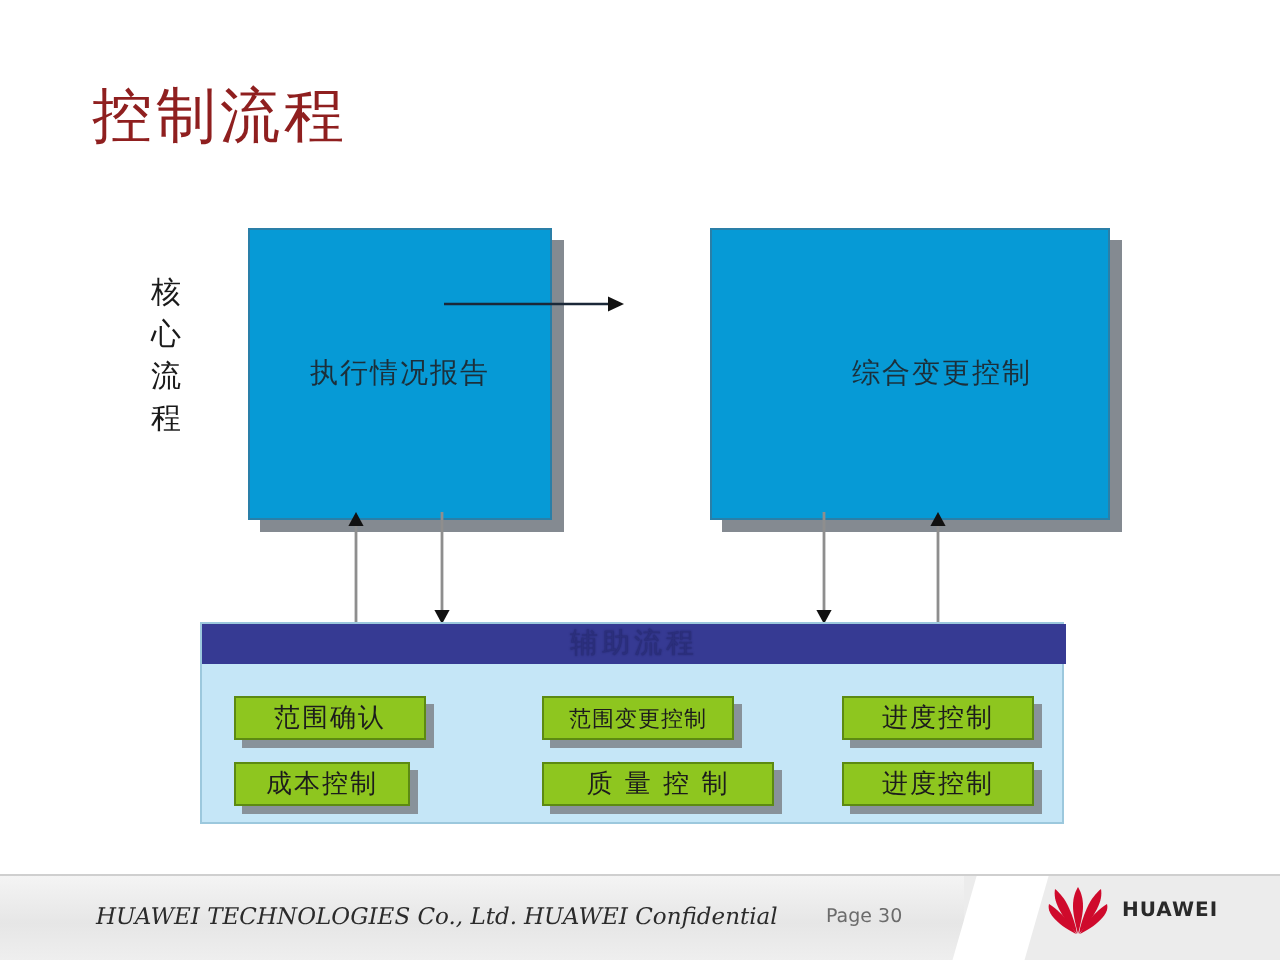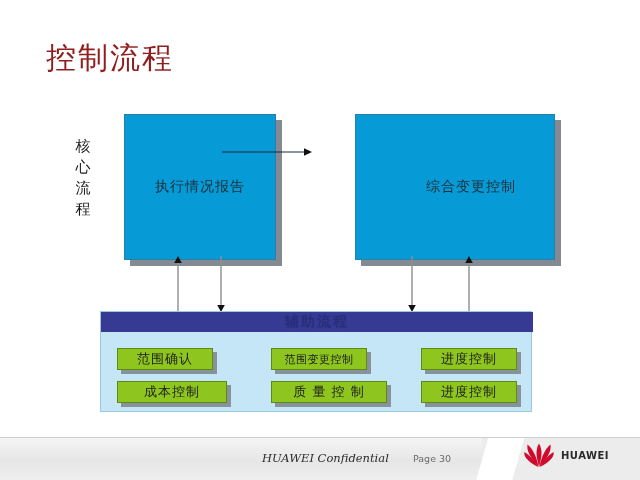--- a/index.html
+++ b/index.html
@@ -252,21 +252,21 @@
 
   <div id="support-panel">
 
     <div id="support-bar">
       <span id="support-bar-label">辅助流程</span>
     </div>
 
     <div class="green-tile" style="left:16px;  top:36px; width:96px; height:22px;">
       <span class="tile-label">范围确认</span>
     </div>
-    <div class="green-tile" style="left:16px;  top:69px; width:110px; height:22px;">
+    <div class="green-tile" style="left:16px;  top:69px; width:88px; height:22px;">
       <span class="tile-label">成本控制</span>
     </div>
 
     <div class="green-tile wide" style="left:170px; top:36px; width:96px; height:22px;">
       <span class="tile-label">范围变更控制</span>
     </div>
     <div class="green-tile" style="left:170px; top:69px; width:116px; height:22px;">
       <span class="tile-label">质 量 控 制</span>
     </div>
 
@@ -274,20 +274,21 @@
       <span class="tile-label">进度控制</span>
     </div>
     <div class="green-tile" style="left:320px; top:69px; width:96px; height:22px;">
       <span class="tile-label">进度控制</span>
     </div>
   </div>
 
   <div id="footer">
     <div id="footer-gradient"></div>
     <div id="footer-diagonal"></div>
+    <div class="footer-text" id="footer-company">HUAWEI TECHNOLOGIES Co., Ltd.</div>
     <div class="footer-text" id="footer-confidential">HUAWEI Confidential</div>
     <div id="footer-page">Page  30</div>
   </div>
 
   <div id="huawei-logo">
     <svg width="30" height="26" viewBox="0 0 60 52">
       <g fill="#cf0a2c">
         <path d="M30 50 C 27 38, 25 30, 25 22 C 25 14, 27 8, 30 3 C 33 8, 35 14, 35 22 C 35 30, 33 38, 30 50 Z"></path>
         <path d="M29 50 C 21 41, 15 33, 11 25 C 7 17, 6 11, 7 5 C 12 9, 17 15, 21 24 C 25 33, 28 42, 29 50 Z"></path>
         <path d="M31 50 C 39 41, 45 33, 49 25 C 53 17, 54 11, 53 5 C 48 9, 43 15, 39 24 C 35 33, 32 42, 31 50 Z"></path>

